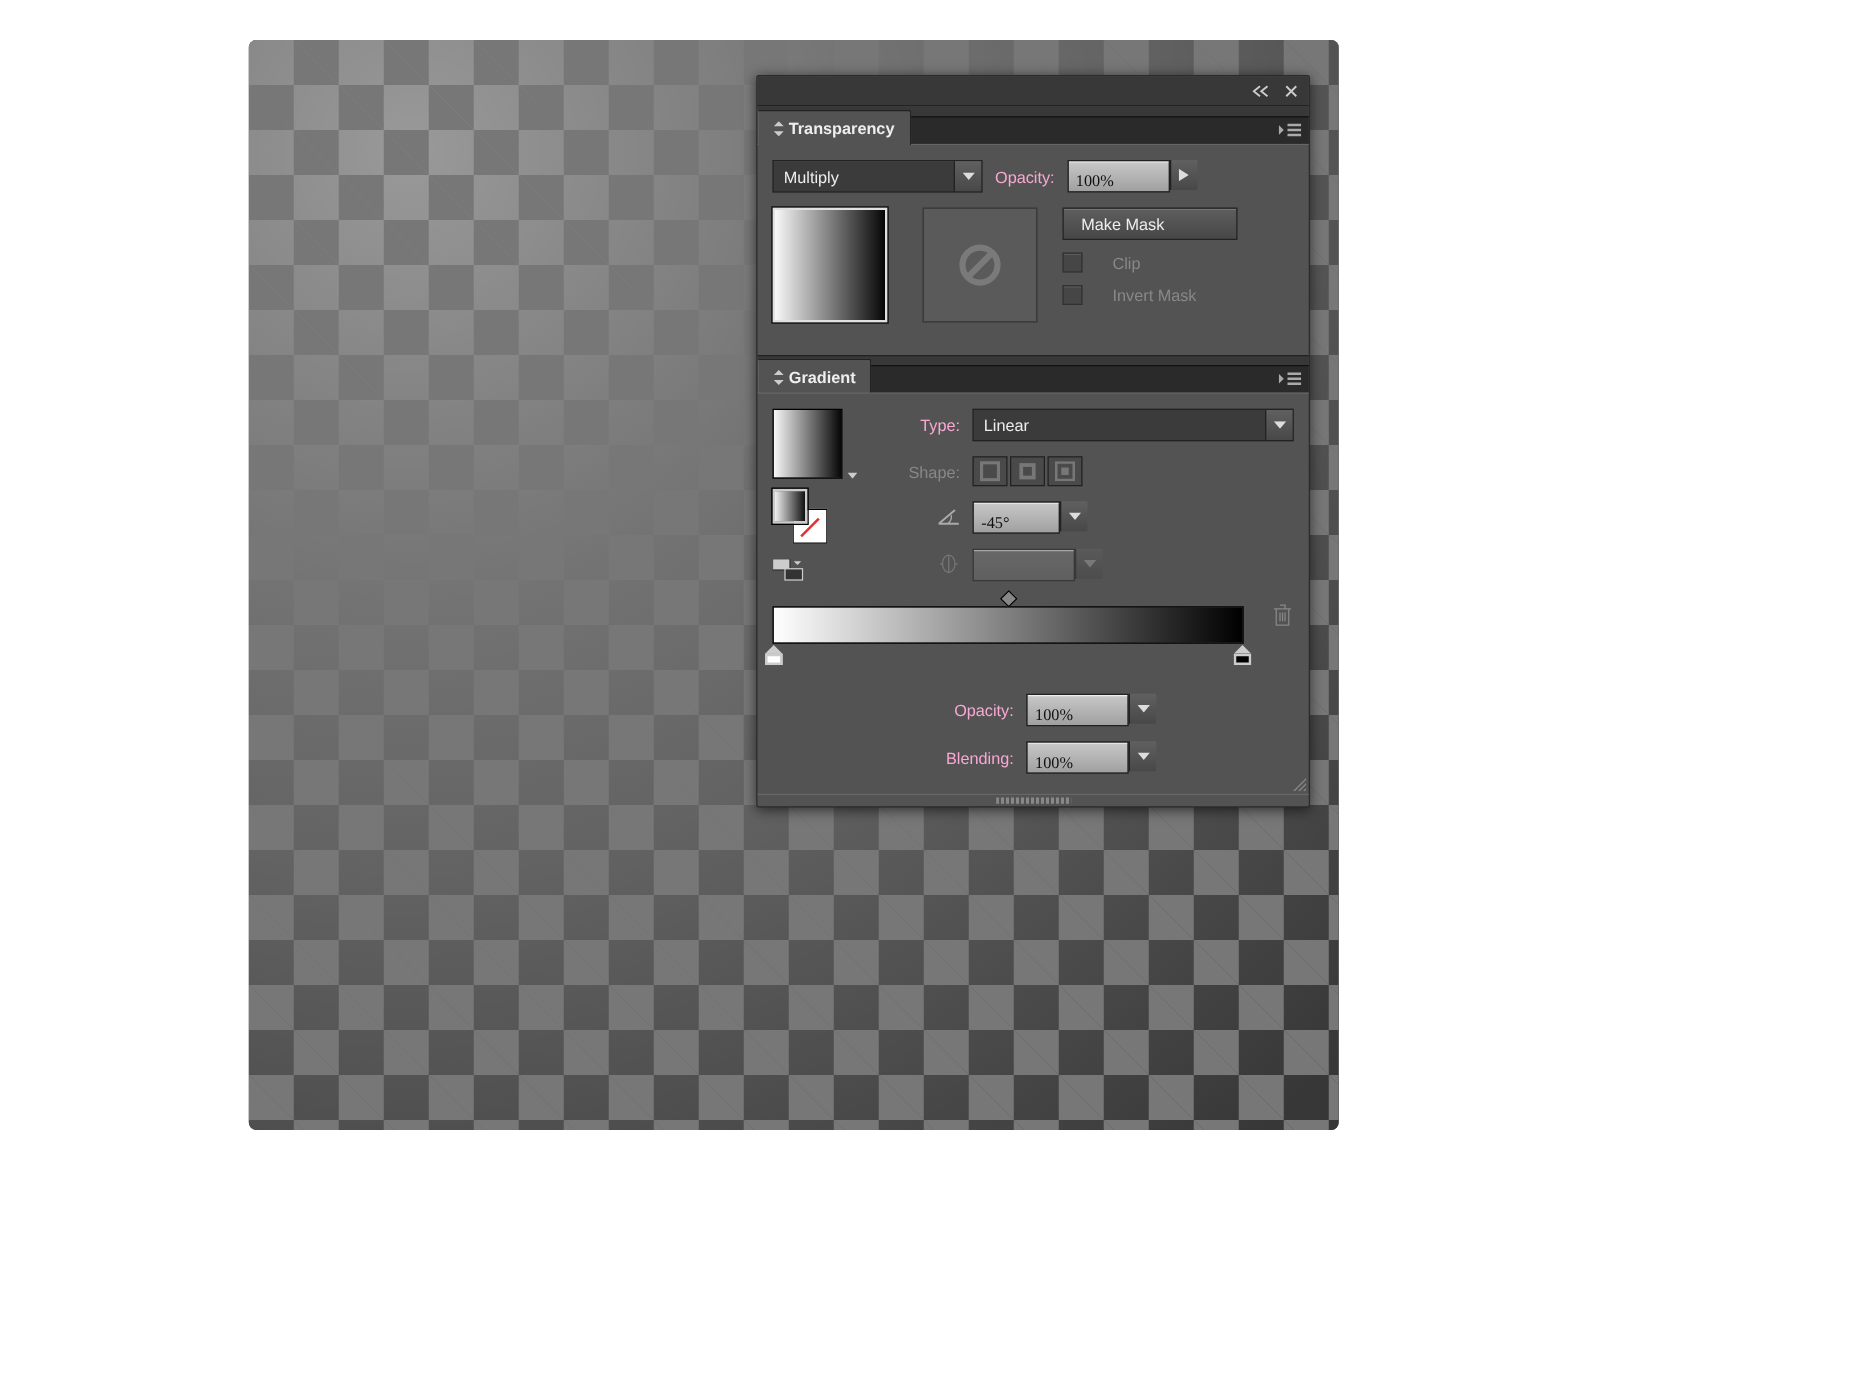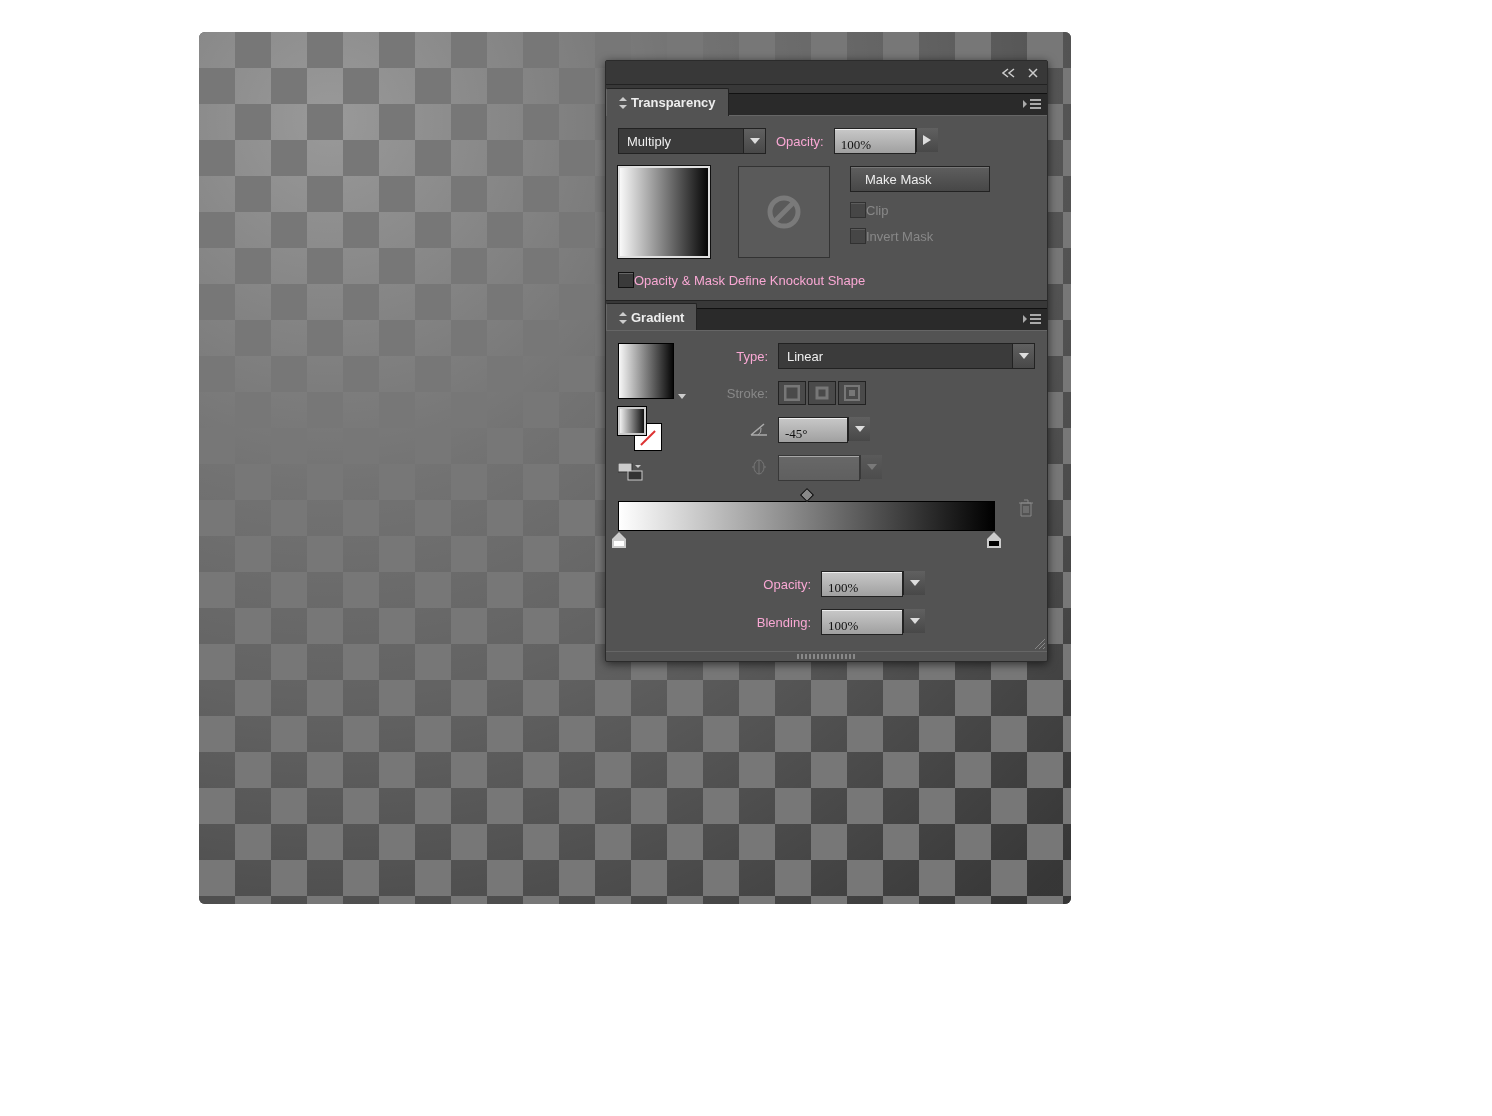--- a/index.html
+++ b/index.html
@@ -62,21 +62,21 @@
     width: 92px; height: 92px; border: 2px solid #e0e0e0; outline: 1px solid #111; background: #555;
     display: flex; align-items: center; justify-content: center;
   }
   .thumb.grad { background: linear-gradient(to right, #f8f8f8, #060606); }
   .thumb.empty { border: 1px solid #333; outline: none; background: #5a5a5a; }
   .thumbs-right { flex: 1; display: flex; flex-direction: column; gap: 10px; }
   .btn {
     height: 26px; padding: 0 14px; background: linear-gradient(#5e5e5e,#474747); border: 1px solid #222; color: #eee;
     display: flex; align-items: center; justify-content: flex-start; cursor: pointer; box-shadow: inset 0 1px 0 #777;
   }
-  .check-row { display: flex; align-items: center; gap: 0; }
+  .check-row { display: flex; align-items: center; gap: 24px; }
   .checkbox {
     width: 16px; height: 16px; background: #3a3a3a; border: 1px solid #111; box-shadow: inset 0 1px 0 #666;
   }
   .gradient-preview-small {
     width: 56px; height: 56px; background: linear-gradient(to right, #f8f8f8,#060606); border: 1px solid #000;
   }
   .fillstroke { position: relative; width: 44px; height: 44px; margin-top: 8px; }
   .fillstroke .fill { position: absolute; left: 0; top: 0; width: 28px; height: 28px; background: linear-gradient(to right,#f0f0f0,#101010); border: 2px solid #ccc; outline: 1px solid #000; }
   .fillstroke .stroke { position: absolute; right: 0; bottom: 0; width: 28px; height: 28px; background: #fff; border: 1px solid #000; }
   .fillstroke .stroke::after { content: ""; position: absolute; left: 3px; right: 3px; top: 50%; height: 2px; background: #d33; transform: rotate(-45deg); }
@@ -137,21 +137,21 @@
         <svg width="18" height="12" viewBox="0 0 18 12">
             <path d="M0 2 L4 6 L0 10 Z" fill="#aaa"></path>
             <path d="M7 2 H18 M7 6 H18 M7 10 H18" stroke="#aaa" stroke-width="2"></path>
           </svg>
       </div>
     </div>
   </div>
 
   <div class="panel-body">
     <div class="row">
-      <div class="dropdown" style="width:148px">
+      <div class="dropdown" style="width:168px">
         <div class="dd-label">Multiply</div>
         <div class="dd-btn">
           <svg width="10" height="6" viewBox="0 0 10 6">
               <path d="M0 0 L10 0 L5 6 Z" fill="#ddd"></path>
             </svg>
         </div>
       </div>
       <span class="label">Opacity:</span>
       <div style="display:flex">
         <div class="text-input" style="width:82px">
@@ -183,26 +183,20 @@
           <div class="checkbox" style="opacity:.5"></div>
           <span class="label dim">Clip</span>
         </div>
         <div class="check-row">
           <div class="checkbox" style="opacity:.5"></div>
           <span class="label dim">Invert Mask</span>
         </div>
       </div>
     </div>
 
-    <div class="row" style="margin-bottom:0;">
-      <div class="check-row">
-        <div class="checkbox"></div>
-        <span class="label">Opacity &amp; Mask Define Knockout Shape</span>
-      </div>
-    </div>
   </div>
 
   <div class="tabbar" style="border-top:1px solid #222">
     <div class="tab">
       <span class="toggle">
         <svg width="8" height="12" viewBox="0 0 8 12">
             <path d="M4 0 L8 4 L0 4 Z M4 12 L0 8 L8 8 Z" fill="#ccc"></path>
           </svg>
       </span>
       <span>Gradient</span>
@@ -248,21 +242,21 @@
           <div class="dropdown" style="flex:1">
             <div class="dd-label">Linear</div>
             <div class="dd-btn">
               <svg width="10" height="6" viewBox="0 0 10 6">
                   <path d="M0 0 L10 0 L5 6 Z" fill="#ddd"></path>
                 </svg>
             </div>
           </div>
         </div>
         <div class="row">
-          <span class="label dim" style="width:60px; text-align:right;">Stroke:</span>
+          <span class="label dim" style="width:60px; text-align:right;">Shape:</span>
           <div class="stroke-align">
             <div class="sa">
                 <svg width="16" height="16" viewBox="0 0 16 16">
                   <rect x="1" y="1" width="14" height="14" fill="none" stroke="#777" stroke-width="3"></rect>
                 </svg>
               </div>
             <div class="sa">
                 <svg width="16" height="16" viewBox="0 0 16 16">
                   <rect x="3" y="3" width="10" height="10" fill="none" stroke="#777" stroke-width="3"></rect>
                 </svg>

